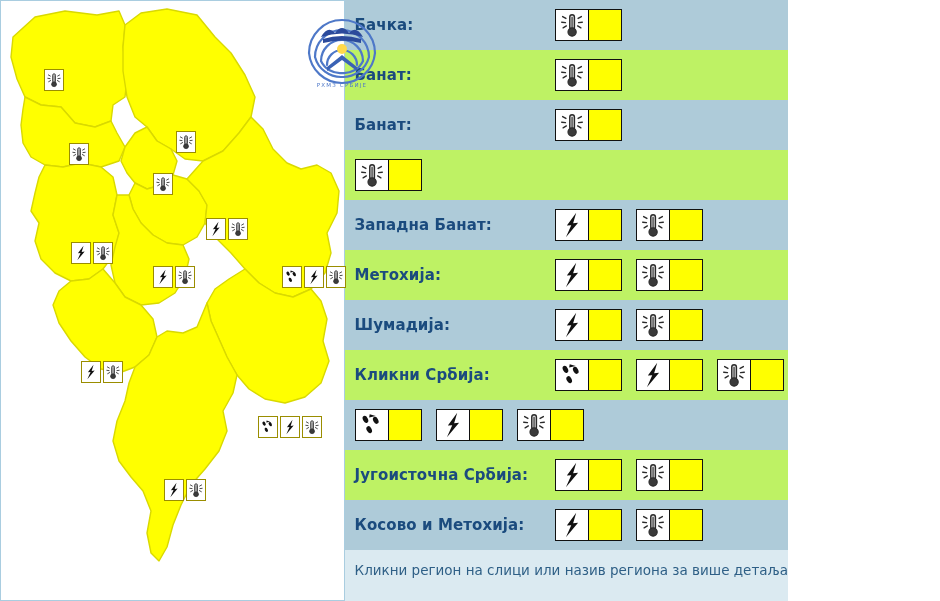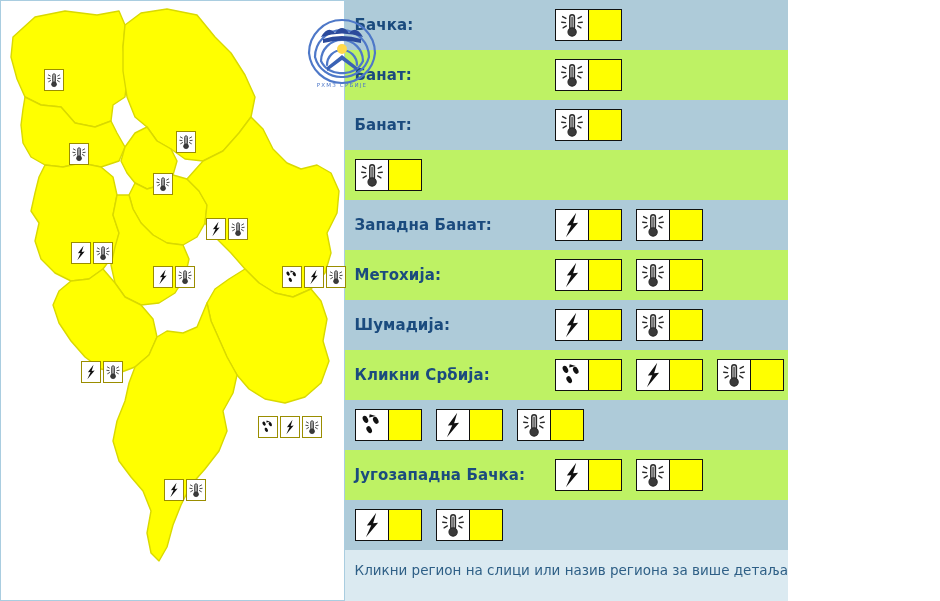--- a/index.html
+++ b/index.html
@@ -672,21 +672,21 @@
       <rect x="13.6" y="5" width="5" height="16" rx="2.5" fill="#d8d8d8" stroke="#2a2a2a" stroke-width="1.5"></rect>
       <rect x="15.2" y="7.5" width="1.8" height="12" fill="#6a6a6a"></rect>
       <circle cx="16.1" cy="23.5" r="4.4" fill="#3a3a3a" stroke="#2a2a2a" stroke-width="1.2"></circle>
     </svg>
               </span>
               <span class="lvl" style="background: rgb(255, 255, 0);"></span>
             </span>
           </span>
         </div>
         <div class="region-row even">
-          <span class="region-name">Југозападна Бачка:</span>
+          <span class="region-name">Југоисточна Србија:</span>
           <span class="warn-group">
             <span class="warn-pair">
               <span class="sym">
                 <svg viewBox="0 0 32 32">
       <path d="M20.5,3 L10.5,16.5 L15.2,16.2 L9.5,29 L22.5,13.5 L17.2,14 Z" fill="#111111"></path>
     </svg>
               </span>
               <span class="lvl" style="background: rgb(255, 255, 0);"></span>
             </span>
             <span class="warn-pair">
@@ -703,20 +703,21 @@
       <rect x="13.6" y="5" width="5" height="16" rx="2.5" fill="#d8d8d8" stroke="#2a2a2a" stroke-width="1.5"></rect>
       <rect x="15.2" y="7.5" width="1.8" height="12" fill="#6a6a6a"></rect>
       <circle cx="16.1" cy="23.5" r="4.4" fill="#3a3a3a" stroke="#2a2a2a" stroke-width="1.2"></circle>
     </svg>
               </span>
               <span class="lvl" style="background: rgb(255, 255, 0);"></span>
             </span>
           </span>
         </div>
         <div class="region-row odd">
+          <span class="region-name">Косово и Метохија:</span>
           <span class="warn-group">
             <span class="warn-pair">
               <span class="sym">
                 <svg viewBox="0 0 32 32">
       <path d="M20.5,3 L10.5,16.5 L15.2,16.2 L9.5,29 L22.5,13.5 L17.2,14 Z" fill="#111111"></path>
     </svg>
               </span>
               <span class="lvl" style="background: rgb(255, 255, 0);"></span>
             </span>
             <span class="warn-pair">

